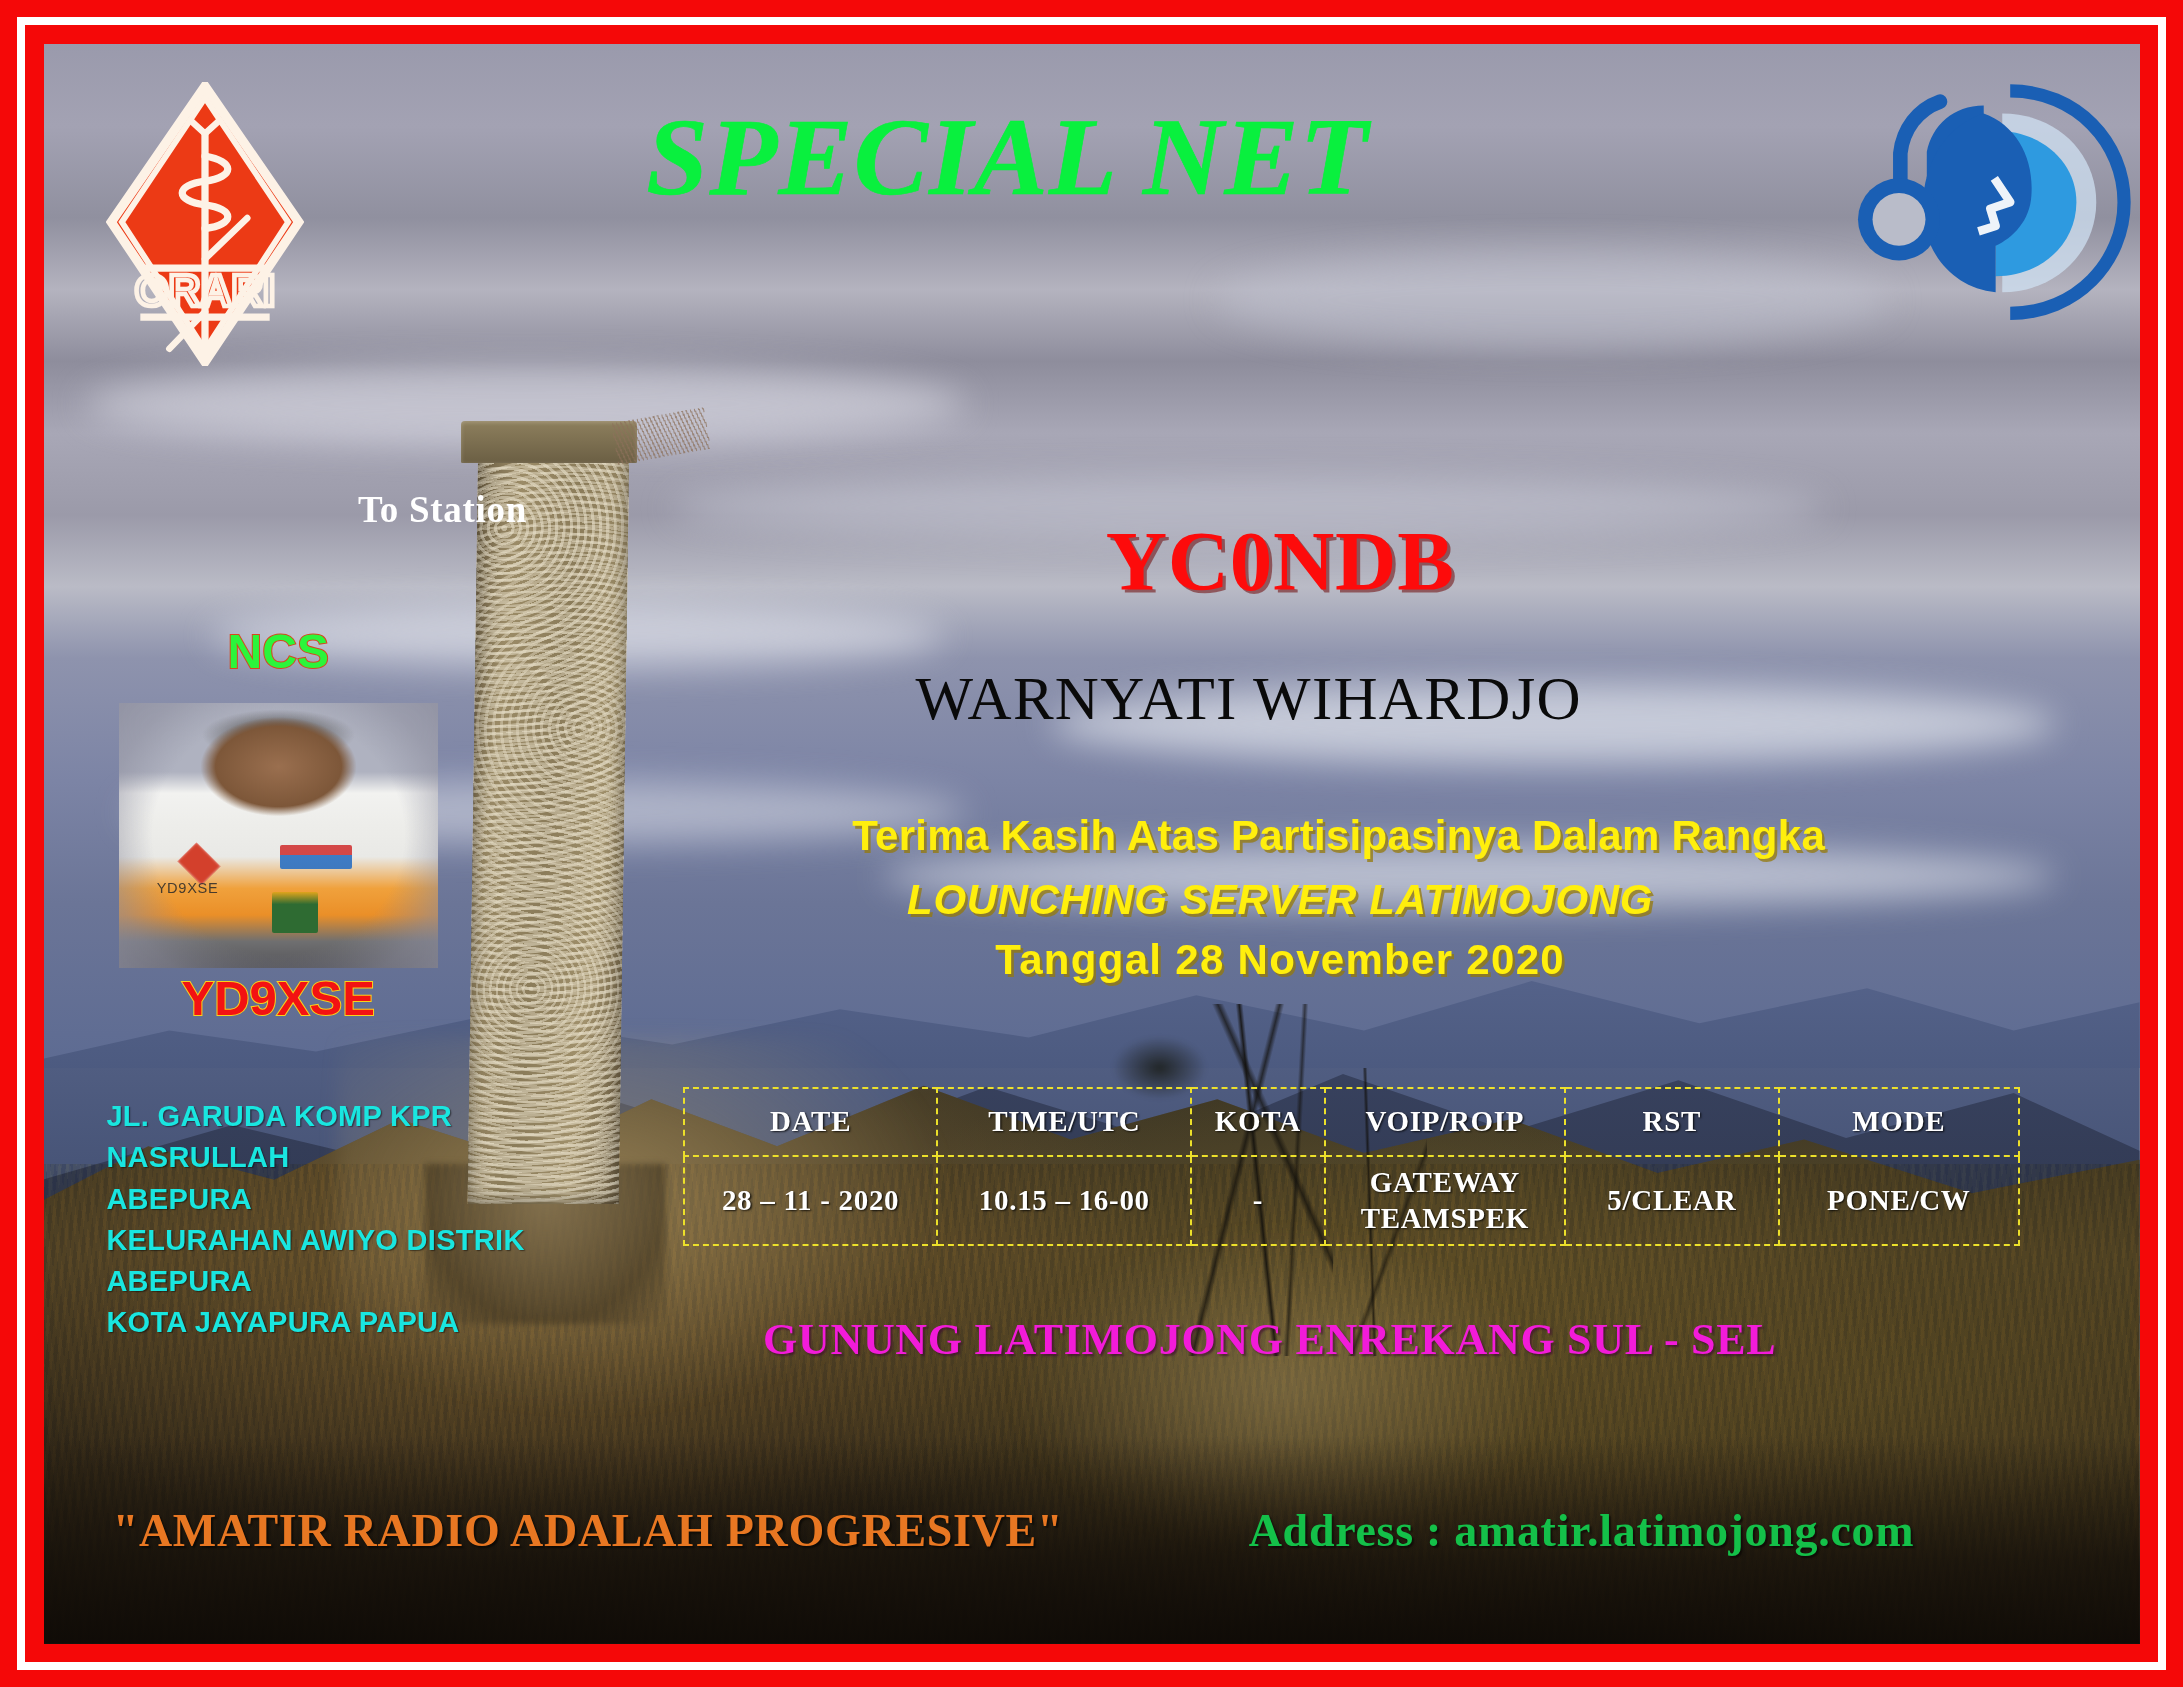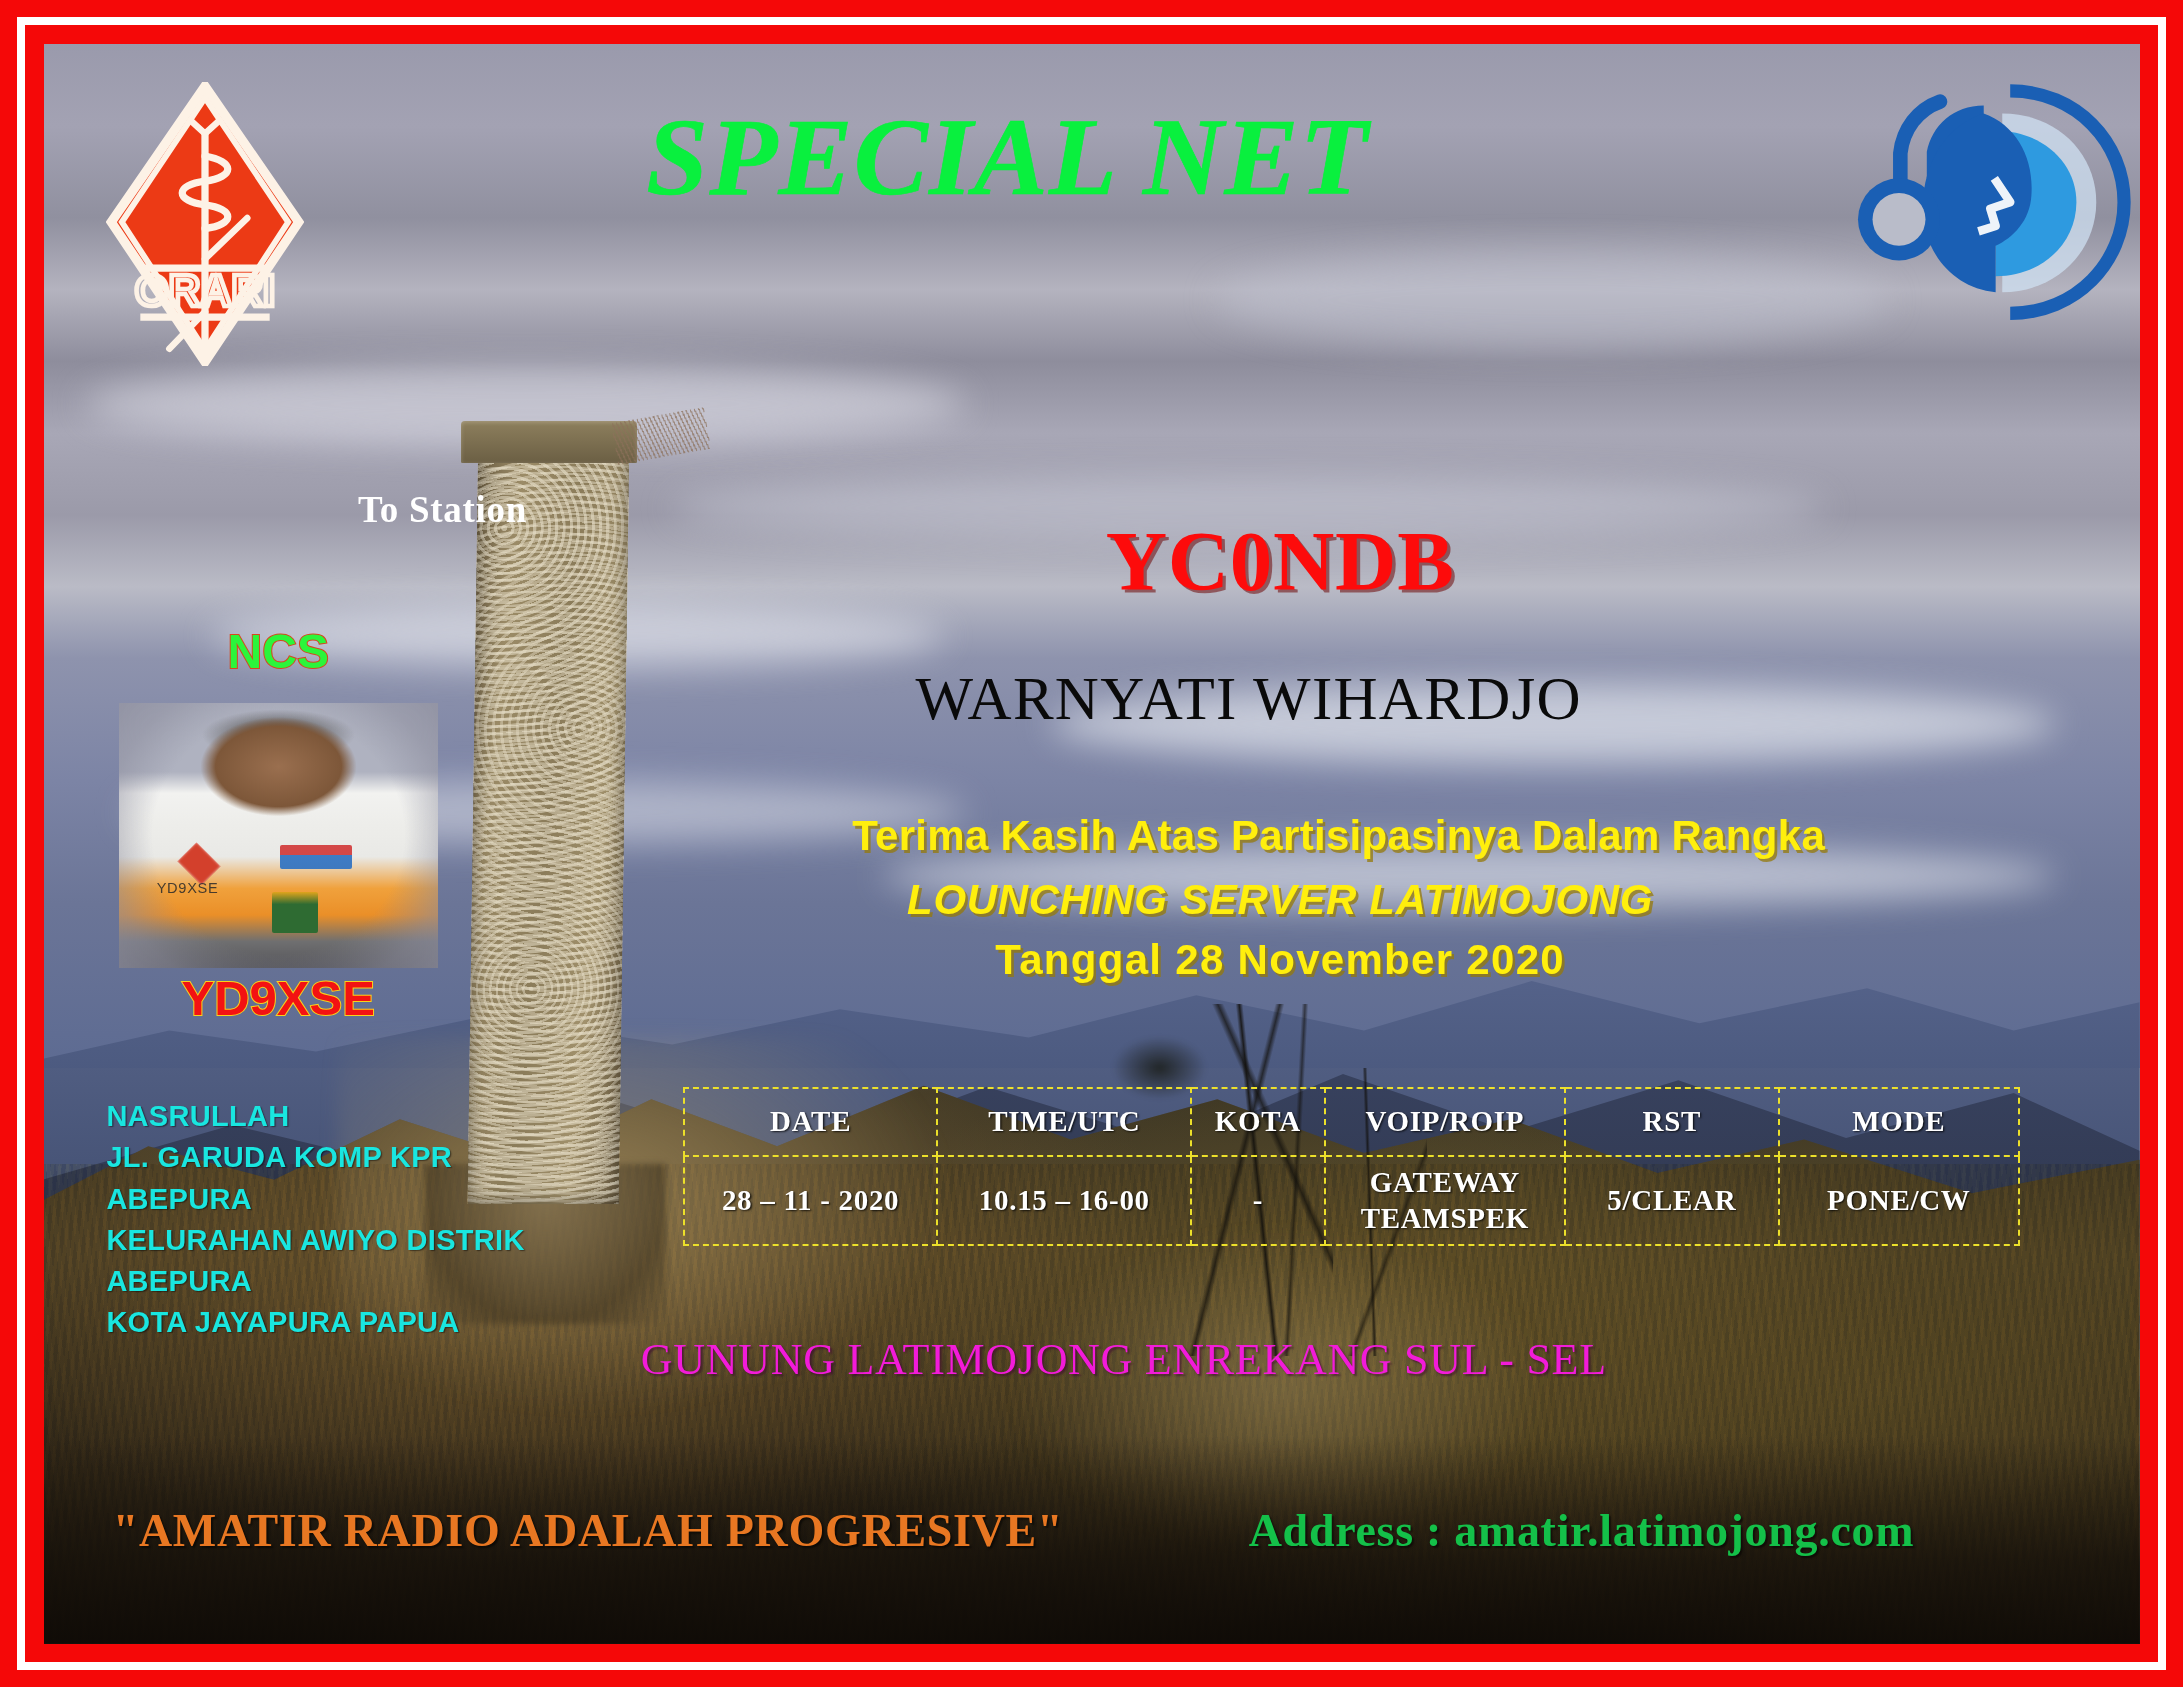--- a/index.html
+++ b/index.html
@@ -255,25 +255,24 @@
     border:2px dashed #ece02a;
     text-align:center;vertical-align:middle;
     text-shadow:1.3px 1.3px 2px rgba(0,0,0,.75);
   }
   #qso-table th{font-size:29px;font-weight:bold;height:64px;letter-spacing:0.7px;}
   #qso-table td{font-size:29px;font-weight:bold;height:85px;letter-spacing:0.7px;line-height:1.25;}
   .col-date{width:19%;} .col-time{width:19%;} .col-freq{width:10%;}
   .col-voip{width:18%;} .col-rst{width:16%;} .col-mode{width:18%;}
 
   .location{
-    position:absolute;left:28.5%;top:79.4%;width:60%;
-    font-family:"Liberation Serif",serif;font-weight:normal;font-size:44px;
+    position:absolute;left:28.5%;top:79.4%;width:60%;text-align:center;
+    font-family:"Liberation Serif",serif;font-weight:bold;font-size:44px;
     color:#f21bd9;letter-spacing:0.7px;
     text-shadow:2px 2px 2px rgba(60,6,48,.6);
-    margin-top:20px;
   }
 
   .slogan{
     position:absolute;left:3.3%;top:91.3%;
     font-family:"Liberation Serif",serif;font-weight:bold;font-size:46px;
     color:#e87722;letter-spacing:0.7px;
     text-shadow:2px 2px 2px rgba(0,0,0,.55);
   }
   .addr-url{
     position:absolute;left:57.5%;top:91.3%;
@@ -354,22 +353,22 @@
 
     <div class="ncs-label">NCS</div>
     <div class="ncs-photo"></div>
     <div class="badge-red"></div>
     <div class="badge-blue"></div>
     <div class="badge-id"></div>
     <div class="ycall-small">YD9XSE</div>
     <div class="ncs-call">YD9XSE</div>
 
     <div class="address">
+      <div>JL. GARUDA KOMP KPR</div>
       <div>NASRULLAH</div>
-      <div>JL. GARUDA KOMP KPR</div>
       <div>ABEPURA</div>
       <div>KELURAHAN AWIYO DISTRIK</div>
       <div>ABEPURA</div>
       <div>KOTA JAYAPURA PAPUA</div>
     </div>
 
     <table id="qso-table">
       <thead>
         <tr>
           <th class="col-date">DATE</th>

